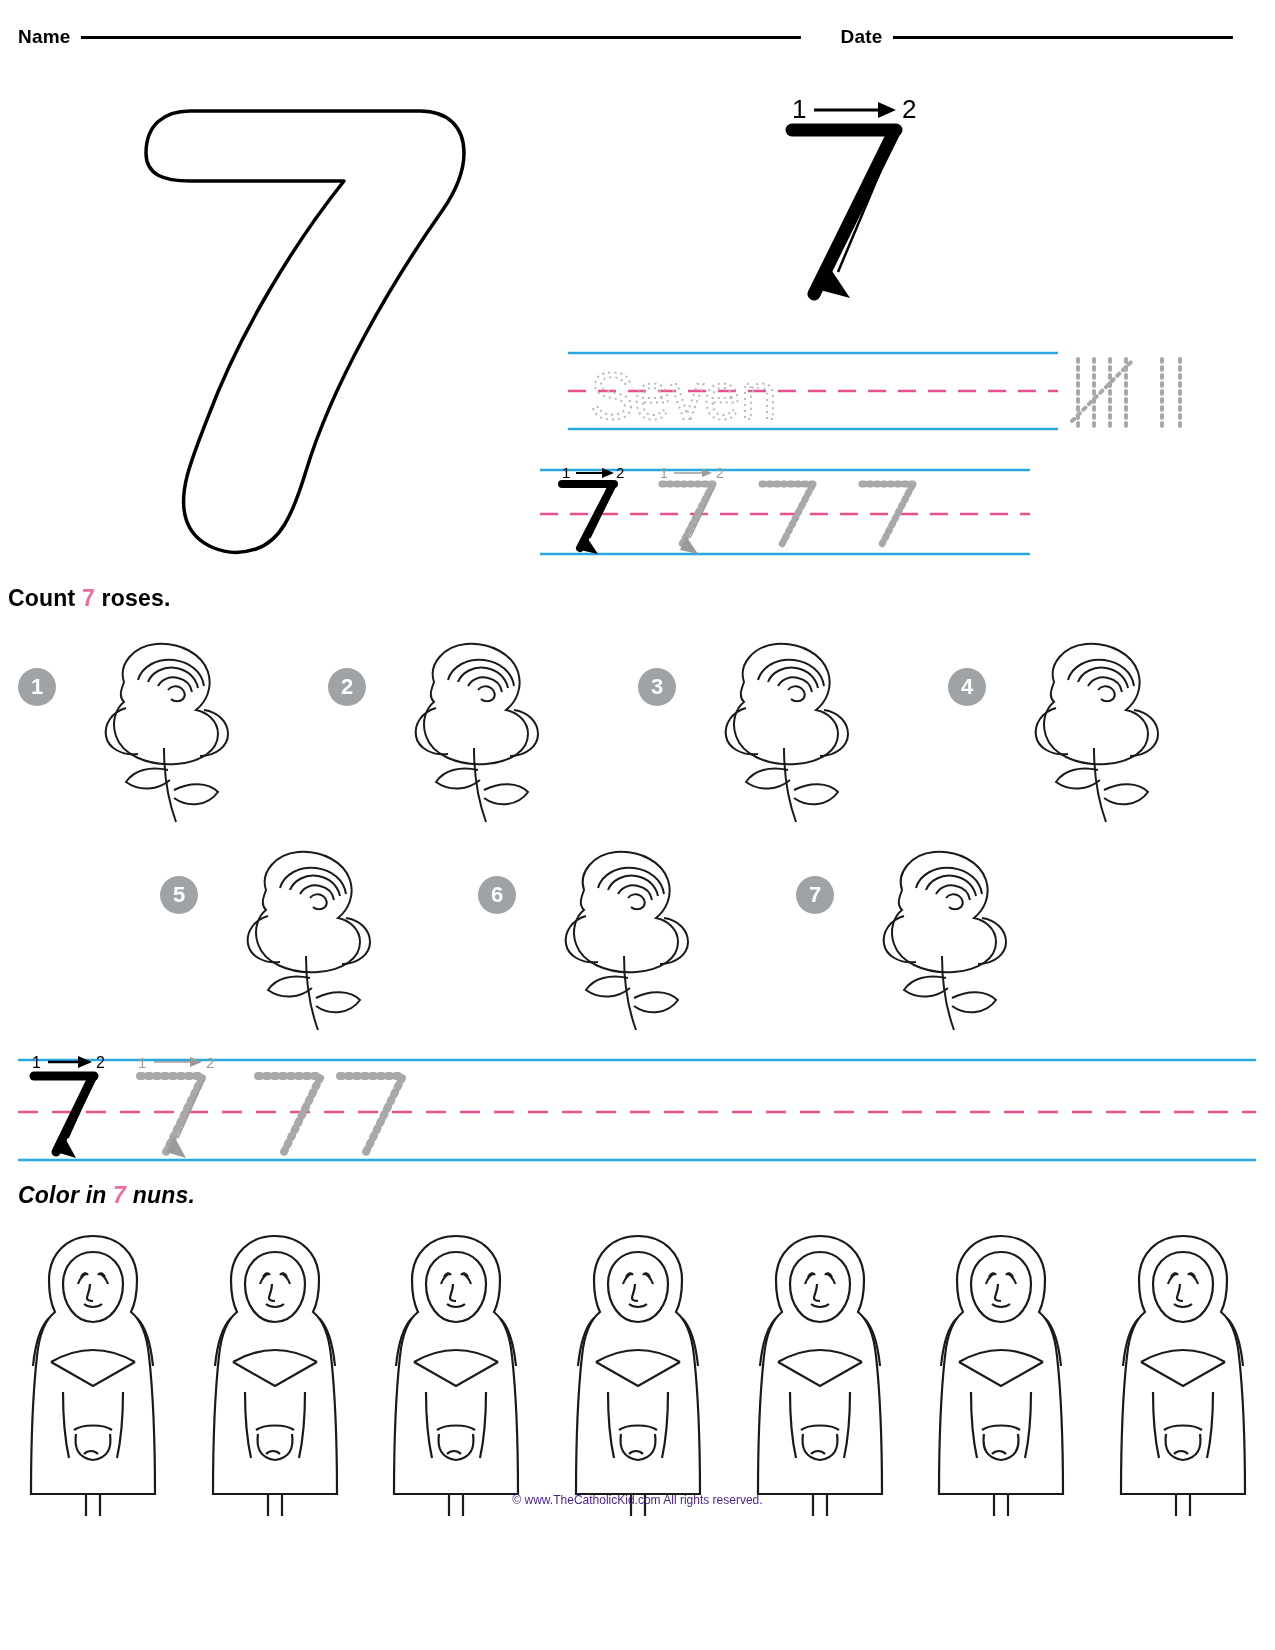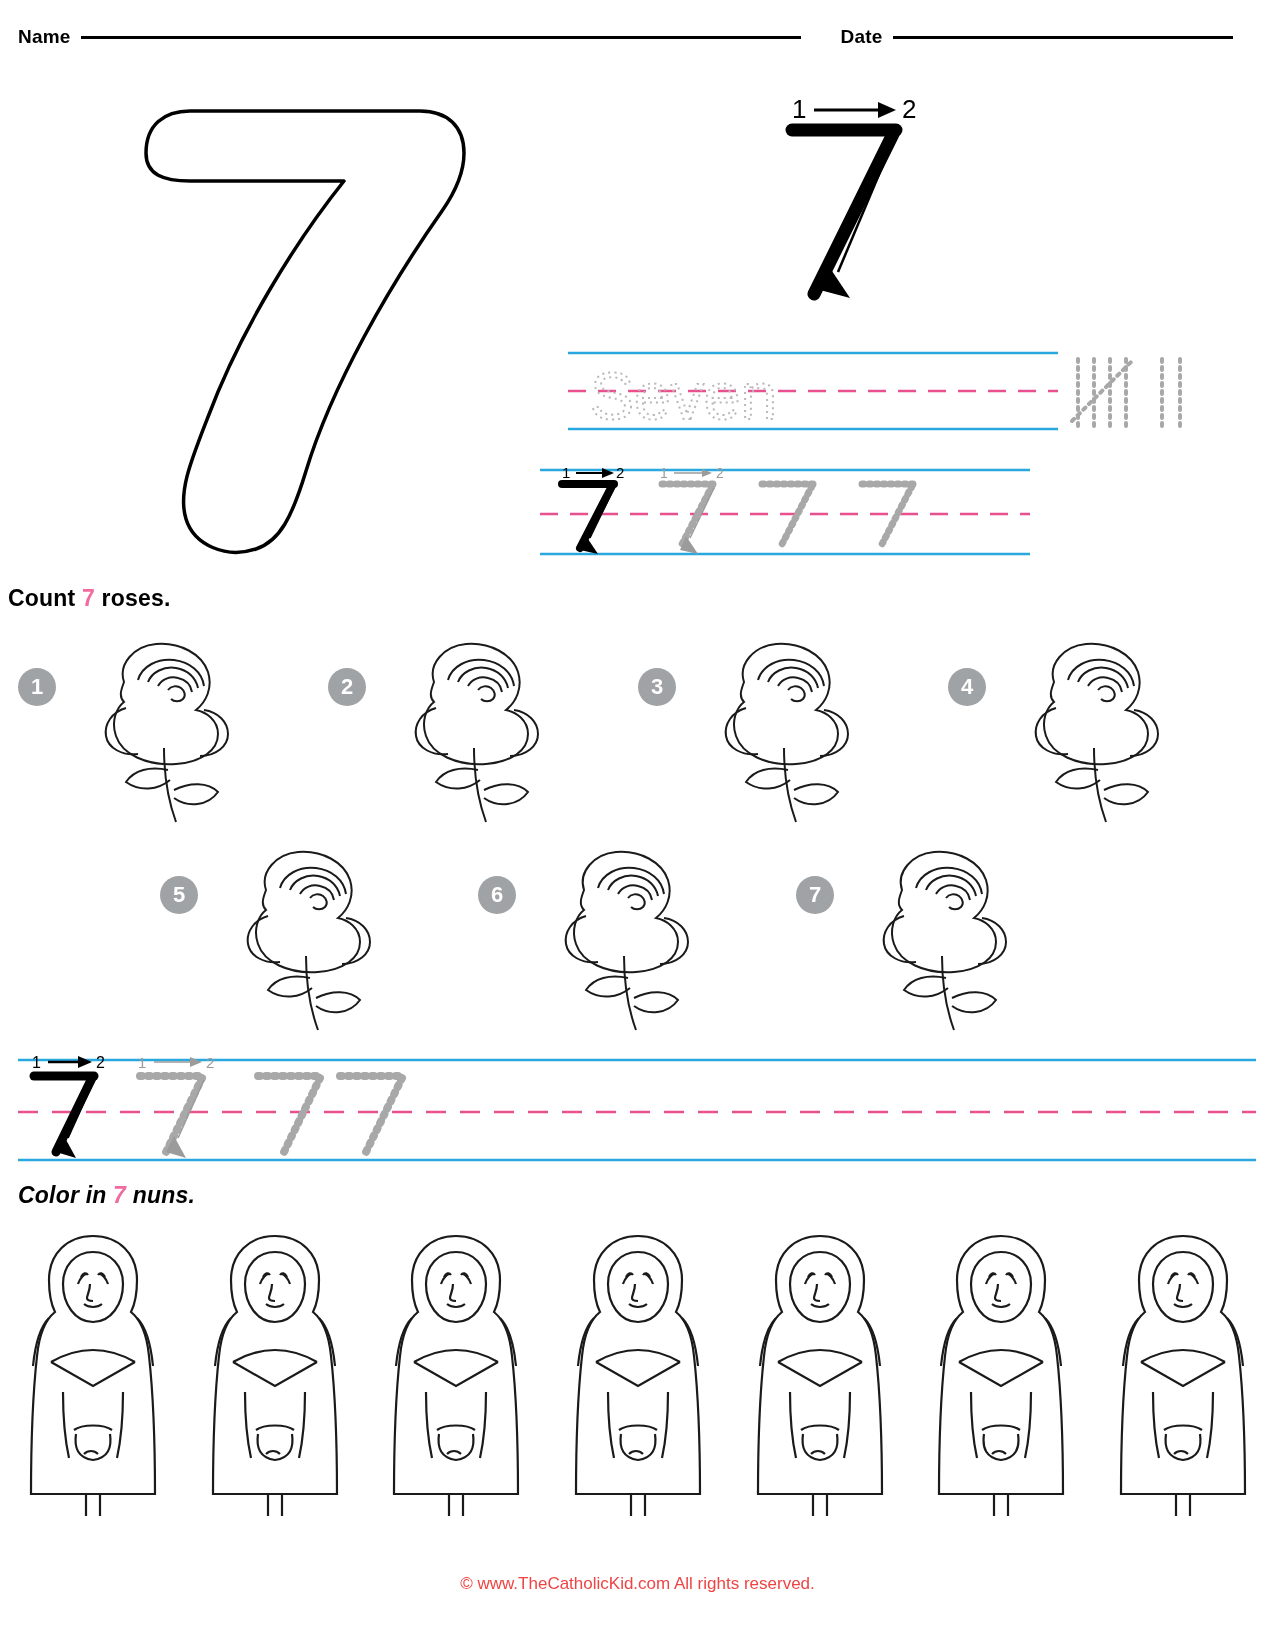--- a/index.html
+++ b/index.html
@@ -141,24 +141,24 @@
     top: 1222px;
     width: 1240px;
     display: flex;
     justify-content: space-between;
   }
 
   
   .footer {
     position: absolute;
     left: 0; right: 0;
-    top: 1574px;
+    top: 1493px;
     text-align: center;
-    font-size: 17px;
-    color: #ef4444;
+    font-size: 12px;
+    color: #4c1d95;
   }
 </style>
 </head>
 <body>
 
 <div class="header">
   <span class="label">Name</span>
   <span class="rule name-rule"></span>
   <span class="label date-label">Date</span>
   <span class="rule date-rule"></span>

